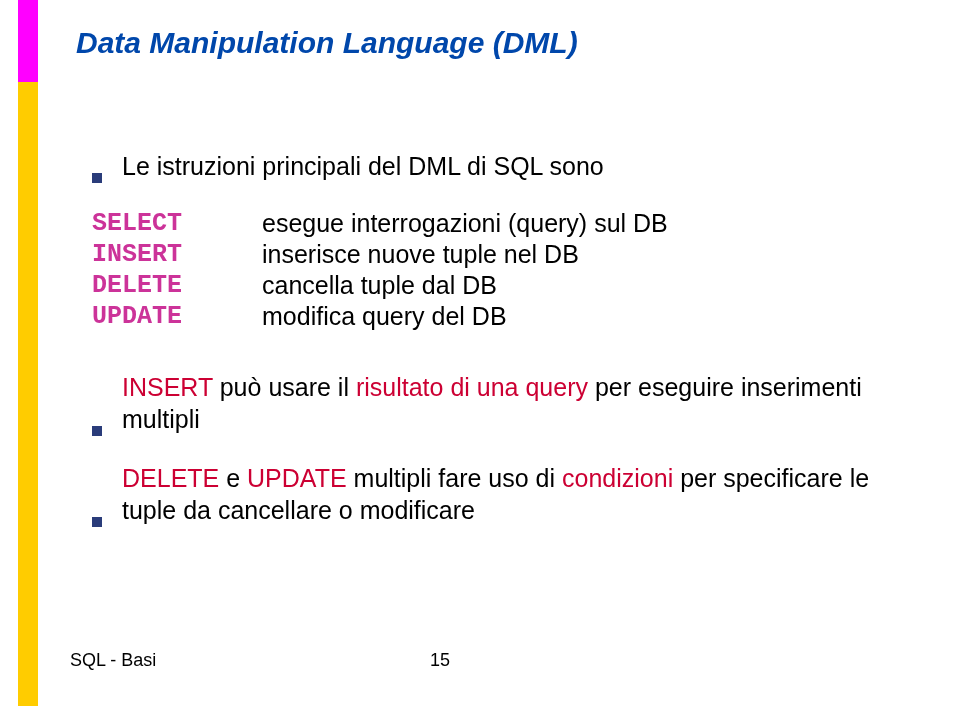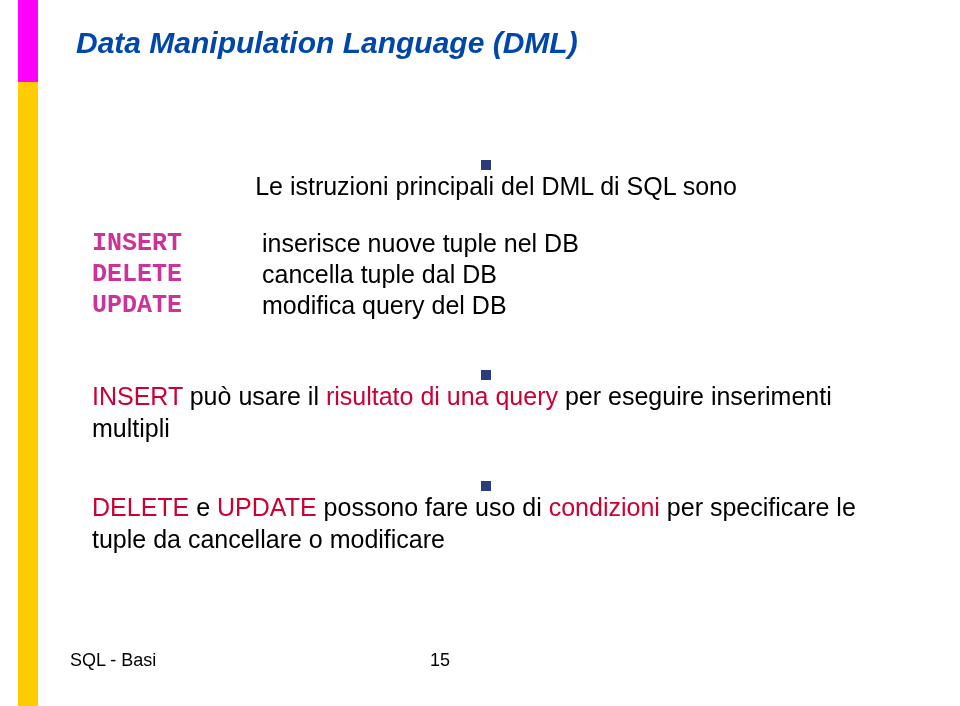--- a/index.html
+++ b/index.html
@@ -47,23 +47,22 @@
       font-style: italic;
     }
     .content {
       position: absolute;
       top: 150px;
       left: 92px;
       right: 60px;
     }
     .bullet-item {
       display: flex;
-      align-items: center;
+      align-items: flex-end;
       margin-bottom: 26px;
-      flex-direction: column;
     }
     .bullet-square {
       width: 10px;
       height: 10px;
       background: #2a3c7a;
       flex-shrink: 0;
       margin-top: 10px;
       margin-right: 20px;
     }
     .bullet-text {
@@ -125,41 +124,45 @@
 
 <div class="content">
 
   <div class="bullet-item">
     <div class="bullet-square"></div>
     <div class="bullet-text">Le istruzioni principali del DML di SQL sono</div>
   </div>
 
   <div class="definitions" id="definitions-container">
       <div class="def-row">
+        <div class="def-keyword kw-select">SELECT</div>
+        <div class="def-desc">esegue interrogazioni (query) sul DB</div>
+      </div>
+      <div class="def-row">
         <div class="def-keyword kw-insert">INSERT</div>
         <div class="def-desc">inserisce nuove tuple nel DB</div>
       </div>
       <div class="def-row">
         <div class="def-keyword kw-delete">DELETE</div>
         <div class="def-desc">cancella tuple dal DB</div>
       </div>
       <div class="def-row">
         <div class="def-keyword kw-update">UPDATE</div>
         <div class="def-desc">modifica query del DB</div>
       </div>
     </div>
 
   <div id="bullets-container">
       <div class="bullet-item">
         <div class="bullet-square"></div>
         <div class="bullet-text"><span class="red-text">INSERT </span><span>può usare il </span><span class="red-text">risultato di una query </span><span>per eseguire inserimenti multipli</span></div>
       </div>
       <div class="bullet-item">
         <div class="bullet-square"></div>
-        <div class="bullet-text"><span class="red-text">DELETE</span><span> e </span><span class="red-text">UPDATE</span><span> possono fare uso di </span><span class="red-text">condizioni</span><span> per specificare le tuple da cancellare o modificare</span></div>
+        <div class="bullet-text"><span class="red-text">DELETE</span><span> e </span><span class="red-text">UPDATE</span><span> multipli fare uso di </span><span class="red-text">condizioni</span><span> per specificare le tuple da cancellare o modificare</span></div>
       </div>
     </div>
 
 </div>
 
 <div class="footer">
   <div class="footer-label">SQL - Basi</div>
   <div class="footer-page">15</div>
 </div>
 

